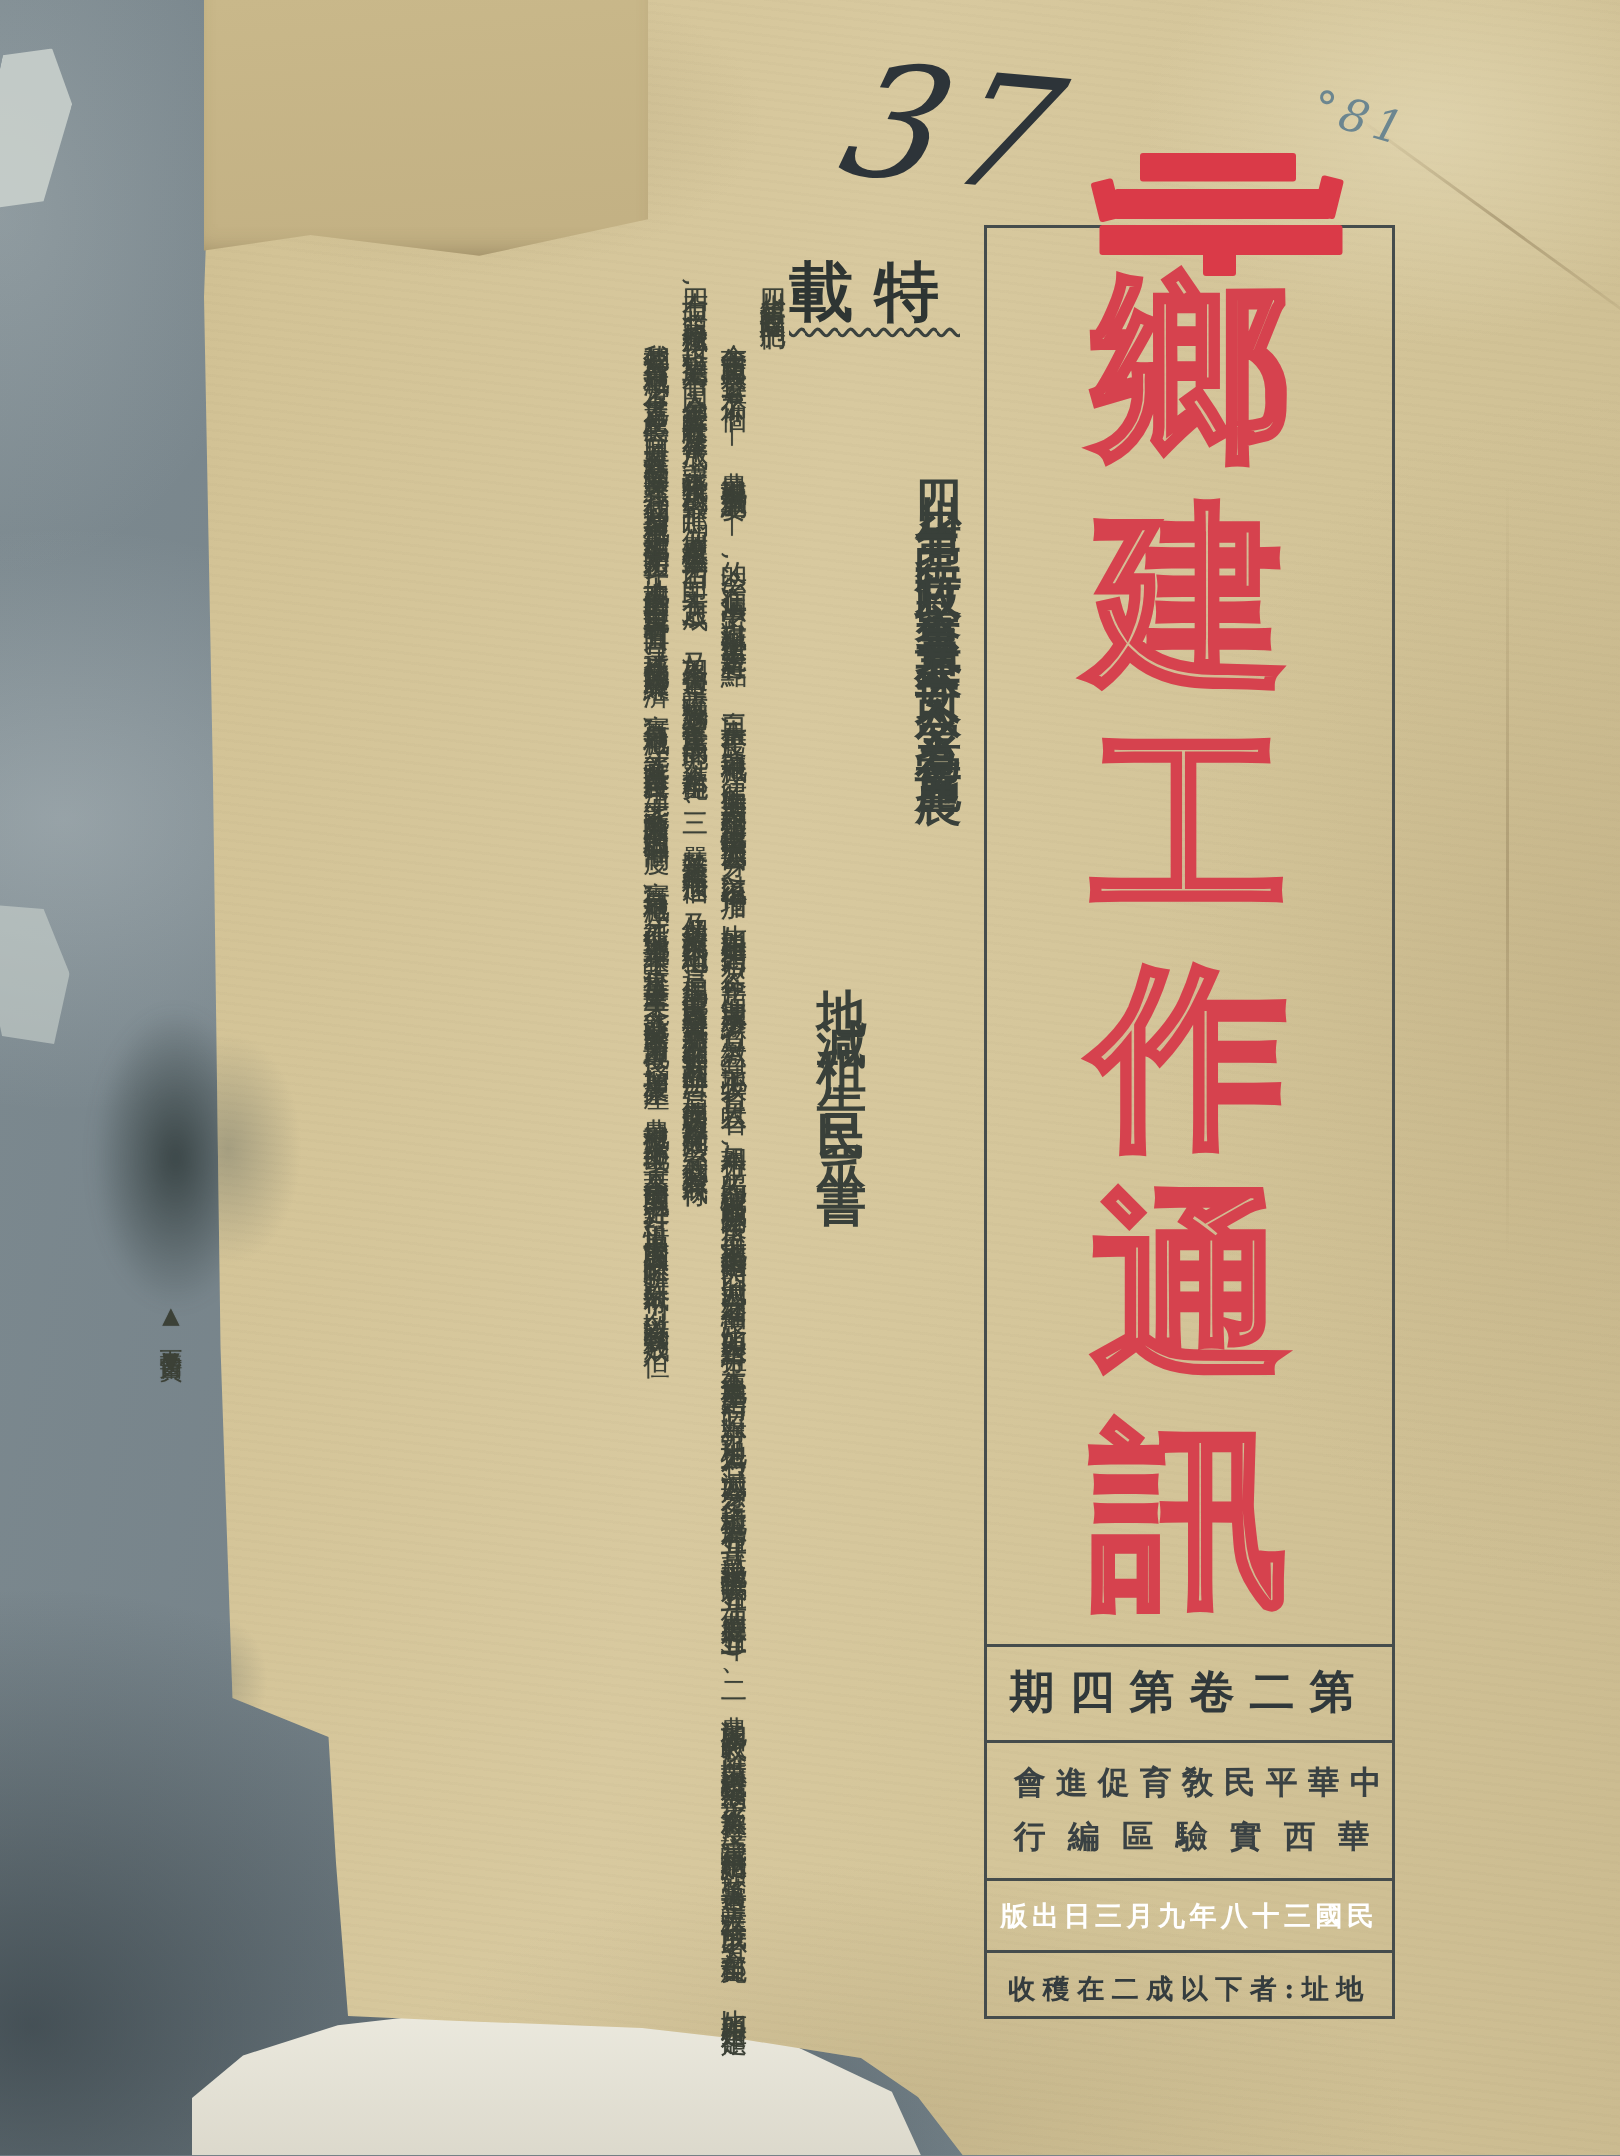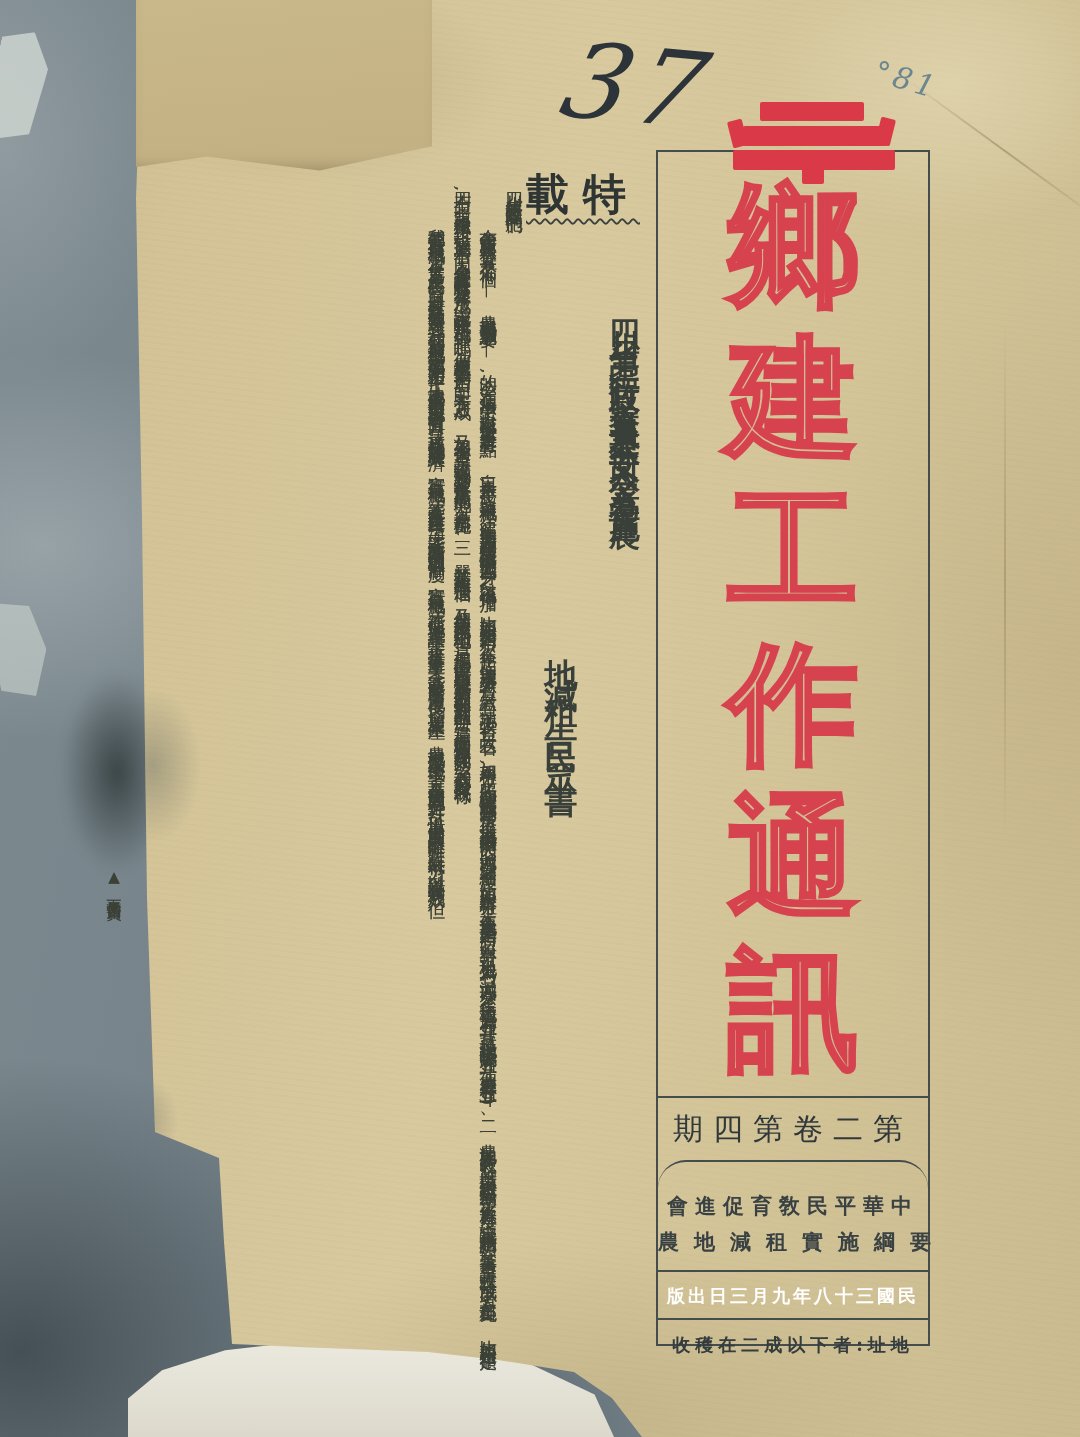--- a/index.html
+++ b/index.html
@@ -99,26 +99,26 @@
     justify-content:space-around;padding:16px 0 10px 0;box-sizing:border-box;
   }
   .title-char{
     font-size:130px;line-height:1;font-weight:700;color:#d6424e;
   }
   @supports (-webkit-text-stroke: 2px red){
     .title-char{color:rgba(214,66,78,.07);-webkit-text-stroke:3.5px #d6424e;}
   }
   .m-volume{
     border-top:2px solid #454c4c;height:62px;line-height:62px;
-    font-size:30px;font-weight:400;letter-spacing:10px;text-align:center;color:#30383a;
+    font-size:30px;font-weight:700;letter-spacing:10px;text-align:center;color:#30383a;
     white-space:nowrap;overflow:hidden;
   }
   .m-publisher{
-    border-top:2px solid #454c4c;height:82px;padding-top:26px;box-sizing:content-box;
-    text-align:center;color:#394143;border-radius:28px;
+    border-top:2px solid #454c4c;height:82px;padding-top:8px;box-sizing:content-box;
+    text-align:right;color:#394143;
   }
   .m-publisher .l1{font-size:21px;font-weight:700;letter-spacing:7px;line-height:36px;white-space:nowrap;}
   .m-publisher .l2{font-size:21px;font-weight:700;letter-spacing:15px;line-height:36px;white-space:nowrap;}
   .m-date{
     border-top:2px solid #454c4c;height:46px;line-height:48px;
     font-size:18px;font-weight:700;letter-spacing:3px;text-align:center;color:#ffffff;
     white-space:nowrap;overflow:hidden;
   }
   .m-address{
     border-top:2px solid #454c4c;height:48px;line-height:50px;
@@ -176,21 +176,21 @@
     <span class="title-char">鄉</span>
     <span class="title-char">建</span>
     <span class="title-char">工</span>
     <span class="title-char">作</span>
     <span class="title-char">通</span>
     <span class="title-char">訊</span>
   </div>
   <div class="m-volume">期四第卷二第</div>
   <div class="m-publisher">
     <div class="l1">會進促育敎民平華中</div>
-    <div class="l2">農地減租實施綱要</div>
+    <div class="l2">行編區驗實西華</div>
   </div>
   <div class="m-date">版出日三月九年八十三國民</div>
   <div class="m-address">收穫在二成以下者:址地</div>
 </div>
 
 <div class="emblem">
   <div class="b1"></div>
   <div class="tl"></div>
   <div class="tr"></div>
   <div class="b2"></div>

